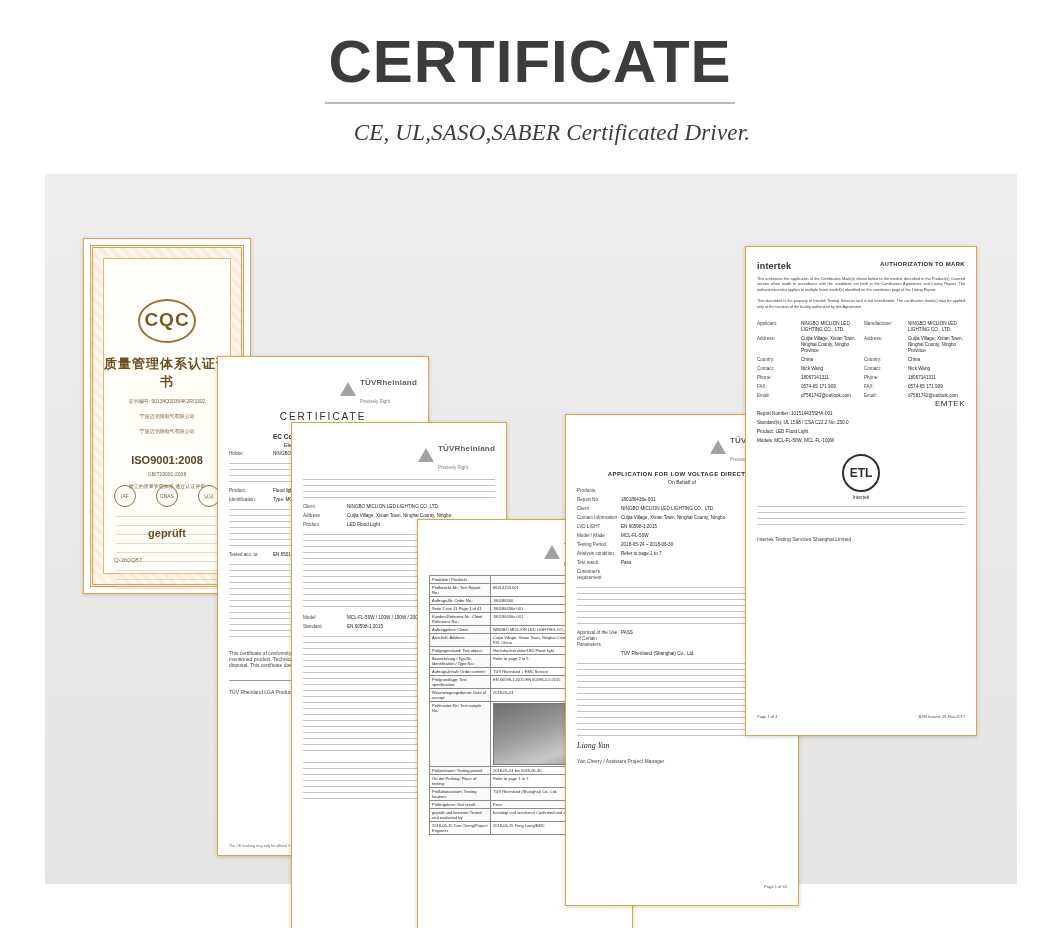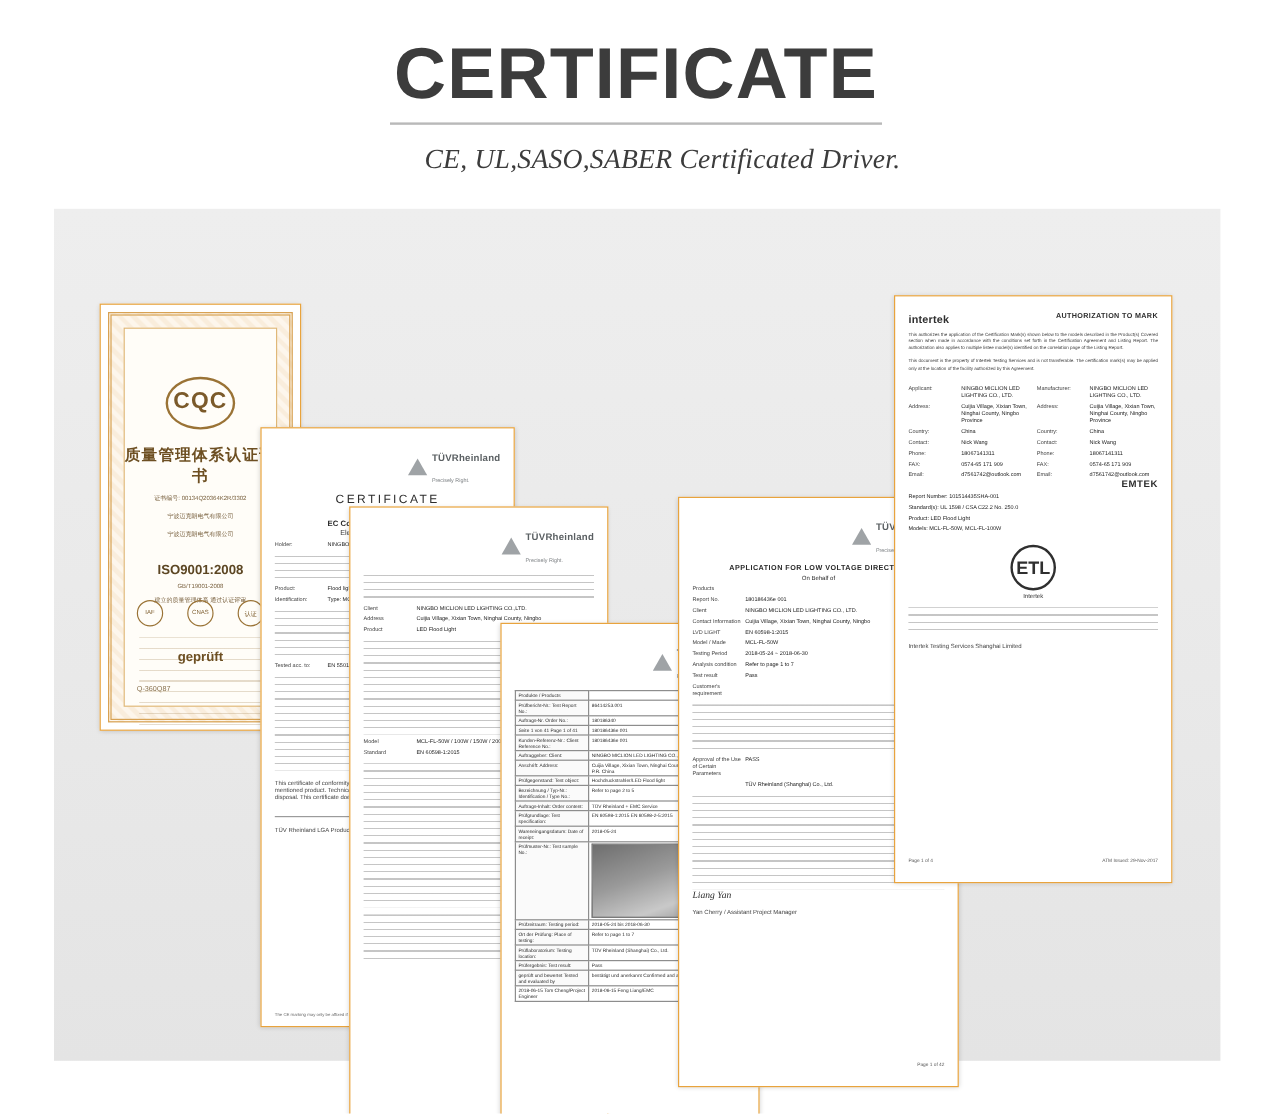--- a/index.html
+++ b/index.html
@@ -60,21 +60,21 @@
   .cert {
     position: absolute;
     background: #ffffff;
     border: 1px solid #e8a33d;
     box-shadow: 0 1px 4px rgba(0,0,0,.18);
     overflow: hidden;
     box-sizing: border-box;
   }
 
   
-  .cert-cqc      { left: 38px;  top: 79px;  width: 168px; height: 356px; }
+  .cert-cqc      { left: 38px;  top: 64px;  width: 168px; height: 356px; }
   .cert-tuv-emc  { left: 172px; top: 182px; width: 212px; height: 500px; }
   .cert-tuv-lga  { left: 246px; top: 248px; width: 216px; height: 518px; }
   .cert-tuv-test { left: 372px; top: 345px; width: 216px; height: 520px; }
   .cert-lvd      { left: 520px; top: 240px; width: 234px; height: 492px; }
   .cert-intertek { left: 700px; top: 72px;  width: 232px; height: 490px; }
 
   
   .cqc-frame {
     position: absolute; inset: 6px;
     border: 3px double #d8a253;
@@ -192,23 +192,23 @@
   
   .itk-head { display:flex; justify-content:space-between; align-items:flex-start; }
   .itk-logo { font-size: 9px; font-weight: bold; color:#2f2f2f; letter-spacing:.2px;}
   .itk-right { font-size: 6px; font-weight: bold; color:#2f2f2f; letter-spacing:.3px;}
   .itk-para { font-size: 3.8px; color:#3a3a3a; line-height: 5.4px; margin-top: 6px; text-align: justify;}
   .itk-cols { display:flex; gap:6px; margin-top:8px; }
   .itk-col { flex:1; }
   .etl {
     width: 34px; height: 34px; border: 2px solid #2f2f2f; border-radius: 50%;
     display:flex; align-items:center; justify-content:center;
-    font-size: 15px; font-weight:bold; color:#2f2f2f; margin: 10px auto 0 auto;
-  }
-  .emtek { font-size: 8px; font-weight:bold; color:#2b2b2b; letter-spacing:.5px; text-align:right;}
+    font-size: 12px; font-weight:bold; color:#2f2f2f; margin: 10px auto 0 auto;
+  }
+  .emtek { font-size: 8px; font-weight:normal; color:#2b2b2b; letter-spacing:.5px; text-align:right;}
 
   .pageno { position:absolute; bottom: 16px; left: 11px; font-size: 4px; color:#555; }
   .pageno-r { position:absolute; bottom: 16px; right: 11px; font-size: 4px; color:#555; }
 
   .lvd-title { text-align:center; font-size:6px; font-weight:bold; color:#2a2a2a; letter-spacing:.4px; margin-top:6px;}
   .lvd-sub { text-align:center; font-size:5px; color:#2a2a2a; margin-top:2px;}
   .handwrite { font-family:"Liberation Serif", serif; font-style: italic; font-size: 8px; color:#2b2b2b; }
 </style>
 </head>
 <body>

